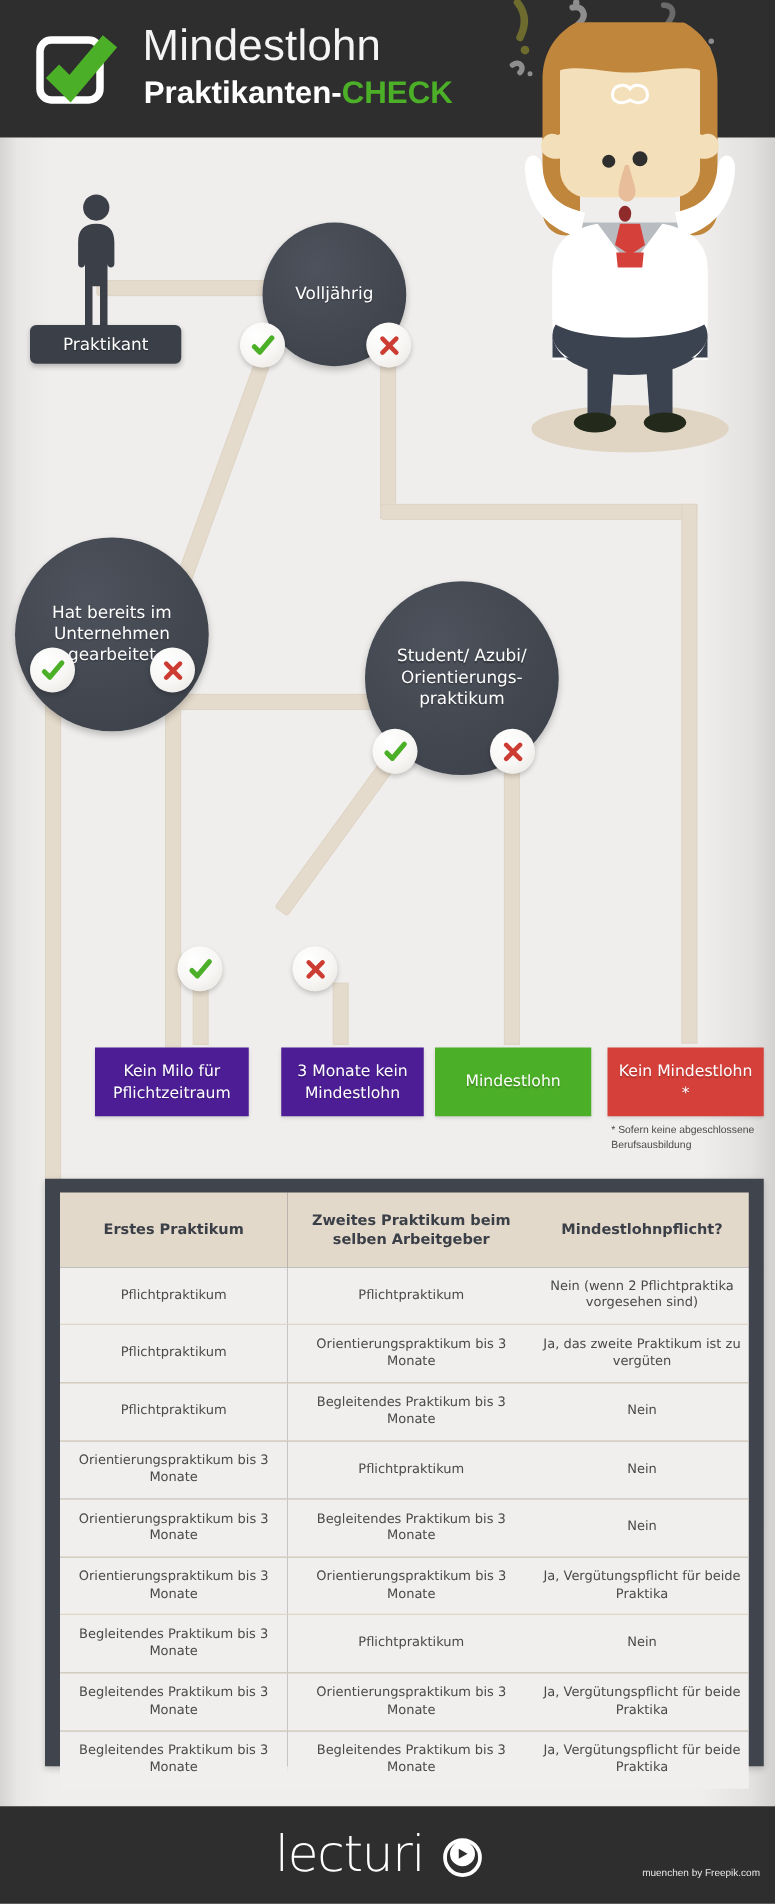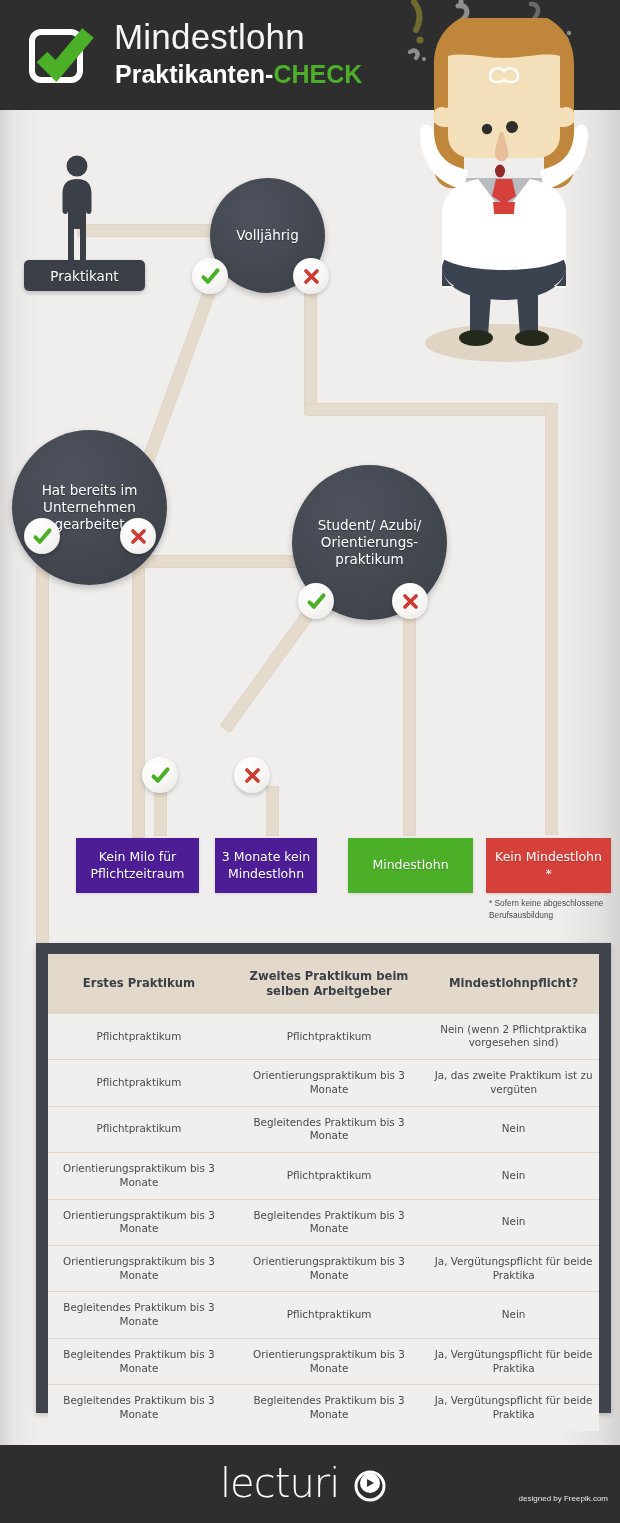--- a/index.html
+++ b/index.html
@@ -246,21 +246,21 @@
   </div>
   <div class="badge" style="left:234px; top:757px;">
     <svg viewBox="0 0 24 24" width="19" height="19">
         <path d="M5 5 L19 19 M19 5 L5 19" stroke="#cd3c33" stroke-width="4.6" fill="none" stroke-linecap="round"></path>
       </svg>
   </div>
 
   <div class="result grey" style="left:76px; top:838px; width:123px;">
     <span>Kein Milo für Pflichtzeitraum</span>
   </div>
-  <div class="result grey" style="left:215px; top:838px; width:102px;">
+  <div class="result grey" style="left:225px; top:838px; width:114px;">
     <span>3 Monate kein Mindestlohn</span>
   </div>
   <div class="result green" style="left:348px; top:838px; width:125px;">
     <span>Mindestlohn</span>
   </div>
   <div class="result red" style="left:486px; top:838px; width:125px;">
     <span>Kein Mindestlohn *</span>
   </div>
 
   <div class="footnote">* Sofern keine abgeschlossene Berufsausbildung</div>
@@ -409,16 +409,16 @@
     <div class="title-sub"><span>Praktikanten-</span><span class="accent">CHECK</span></div>
   </div>
 
   <div class="footer">
     <svg class="flogo" viewBox="0 0 180 46">
       <text x="0" y="36" font-family="DejaVu Sans, sans-serif" font-size="40" font-weight="300" fill="#ffffff" letter-spacing="-1">lecturi</text>
       <circle cx="150" cy="25" r="14" fill="none" stroke="#ffffff" stroke-width="3"></circle>
       <circle cx="150" cy="22" r="10" fill="#ffffff"></circle>
       <path d="M147 18 L154 22 L147 26 Z" fill="#2e2e2e"></path>
     </svg>
-    <div class="freepik">designed by Freepik.com</div>
+    <div class="freepik">muenchen by Freepik.com</div>
   </div>
 
 </div>
 
 </body></html>

